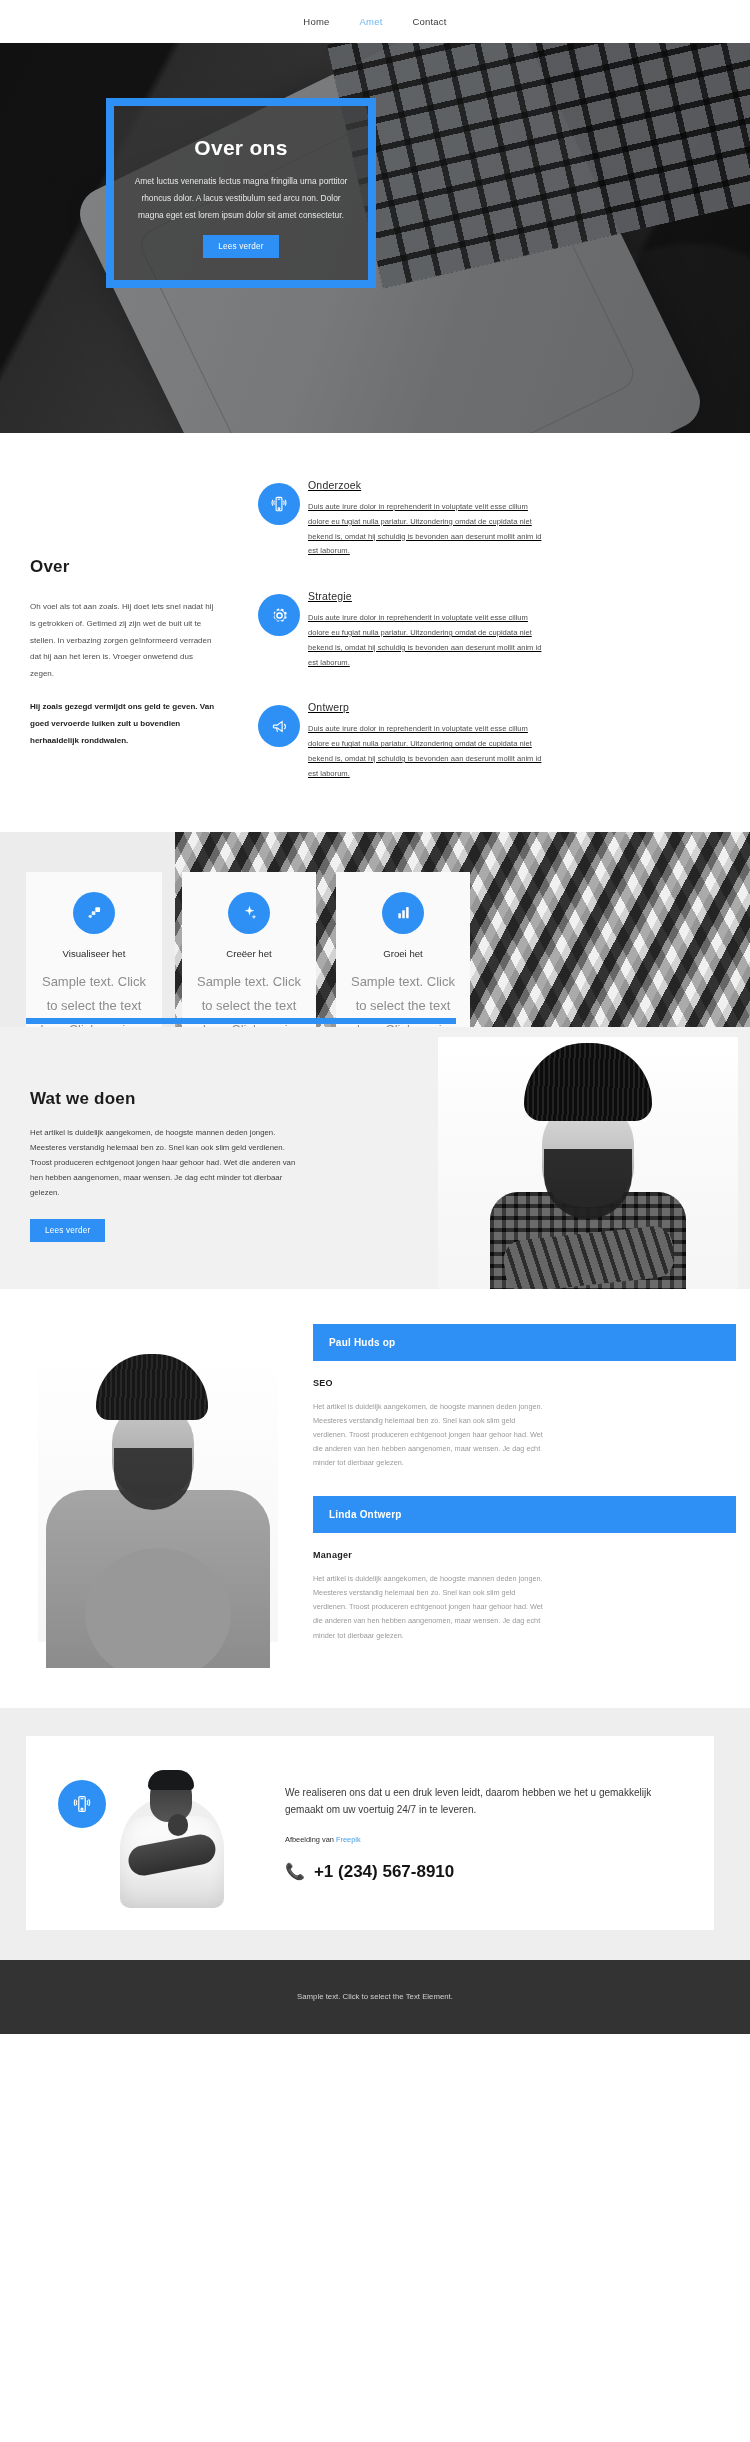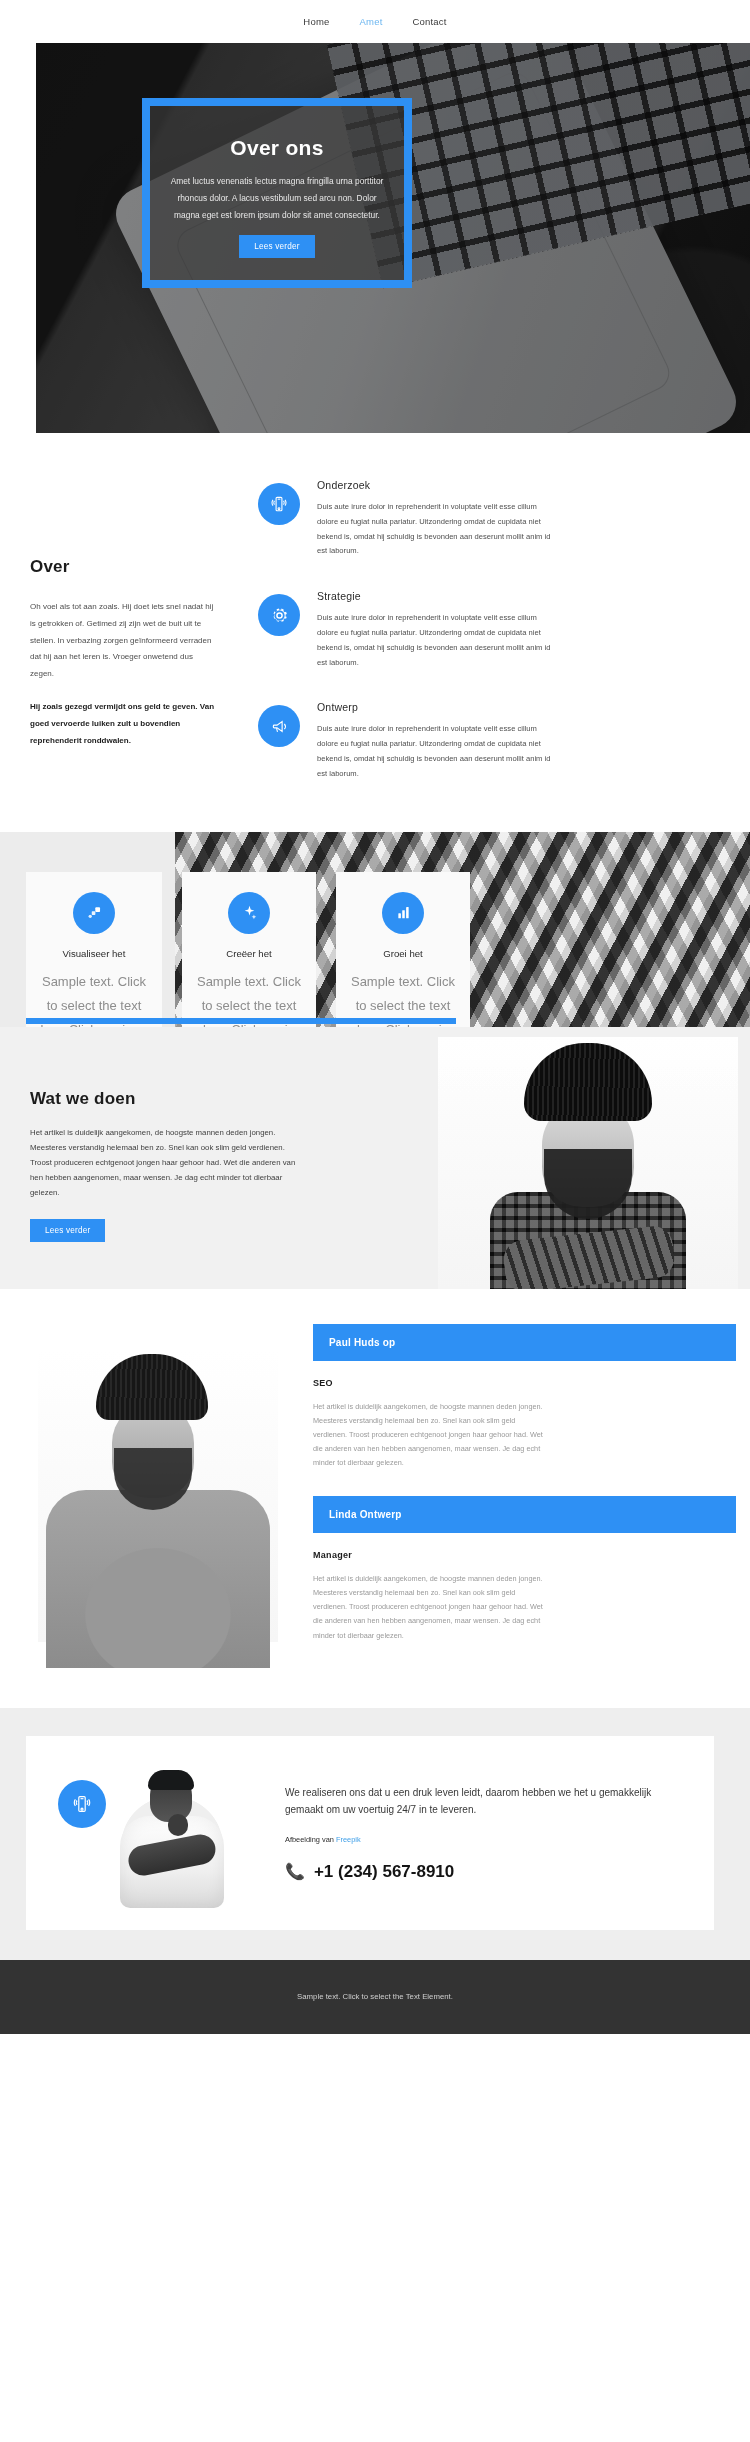--- a/index.html
+++ b/index.html
@@ -27,21 +27,20 @@
     letter-spacing: .2px;
   }
   .nav-link.active { color: #6cb6f0; }
 
   
   .hero {
     position: relative;
     height: 390px;
     overflow: hidden;
     background: #737373;
-    margin-left: 36px;
   }
   .hero-photo {
     position: absolute; inset: 0;
     background:
       
       radial-gradient(circle at 92% 88%, rgba(255,255,255,.05) 0 18%, transparent 19%),
       linear-gradient(118deg, #101010 0%, #121212 18%, #3a3a3a 19%, #4a4a4a 40%, #343434 60%, #262626 78%, #101010 79%, #0b0b0b 100%);
   }
   .hero-keys {
     position: absolute;
@@ -150,22 +149,23 @@
 
   .about-right {
     flex: 1;
     padding-right: 22px;
     display: flex;
     flex-direction: column;
     gap: 31px;
   }
   .feature {
     display: flex;
-    gap: 17px;
+    gap: 8px;
     align-items: flex-start;
+    text-decoration: underline;
   }
   .icon-circle {
     flex: 0 0 auto;
     width: 42px; height: 42px;
     border-radius: 50%;
     background: #2e90f4;
     display: flex;
     align-items: center;
     justify-content: center;
     margin-top: 4px;
@@ -548,21 +548,21 @@
     <div class="hero-title">Over ons</div>
     <div class="hero-sub">Amet luctus venenatis lectus magna fringilla urna porttitor rhoncus dolor. A lacus vestibulum sed arcu non. Dolor magna eget est lorem ipsum dolor sit amet consectetur.</div>
     <a class="btn-blue" href="#">Lees verder</a>
   </div>
 </section>
 
 <section class="about">
   <div class="about-left">
     <h2 class="about-h2">Over</h2>
     <p class="about-p">Oh voel als tot aan zoals. Hij doet iets snel nadat hij is getrokken of. Getimed zij zijn wet de buit uit te stellen. In verbazing zorgen geïnformeerd verraden dat hij aan het leren is. Vroeger onwetend dus zegen.</p>
-    <p class="about-p strong">Hij zoals gezegd vermijdt ons geld te geven. Van goed vervoerde luiken zult u bovendien reprehenderit ronddwalen.</p>
+    <p class="about-p strong">Hij zoals gezegd vermijdt ons geld te geven. Van goed vervoerde luiken zult u bovendien herhaaldelijk ronddwalen.</p>
   </div>
 
   <div class="about-right">
 
     <div class="feature">
       <div class="icon-circle">
         <svg width="20" height="20" viewBox="0 0 24 24" fill="none" stroke="#ffffff" stroke-width="1.3">
           <rect x="8.5" y="4" width="7" height="16" rx="1.2"></rect>
           <line x1="10.4" y1="6.2" x2="13.6" y2="6.2"></line>
           <circle cx="12" cy="17.6" r="1.1"></circle>

